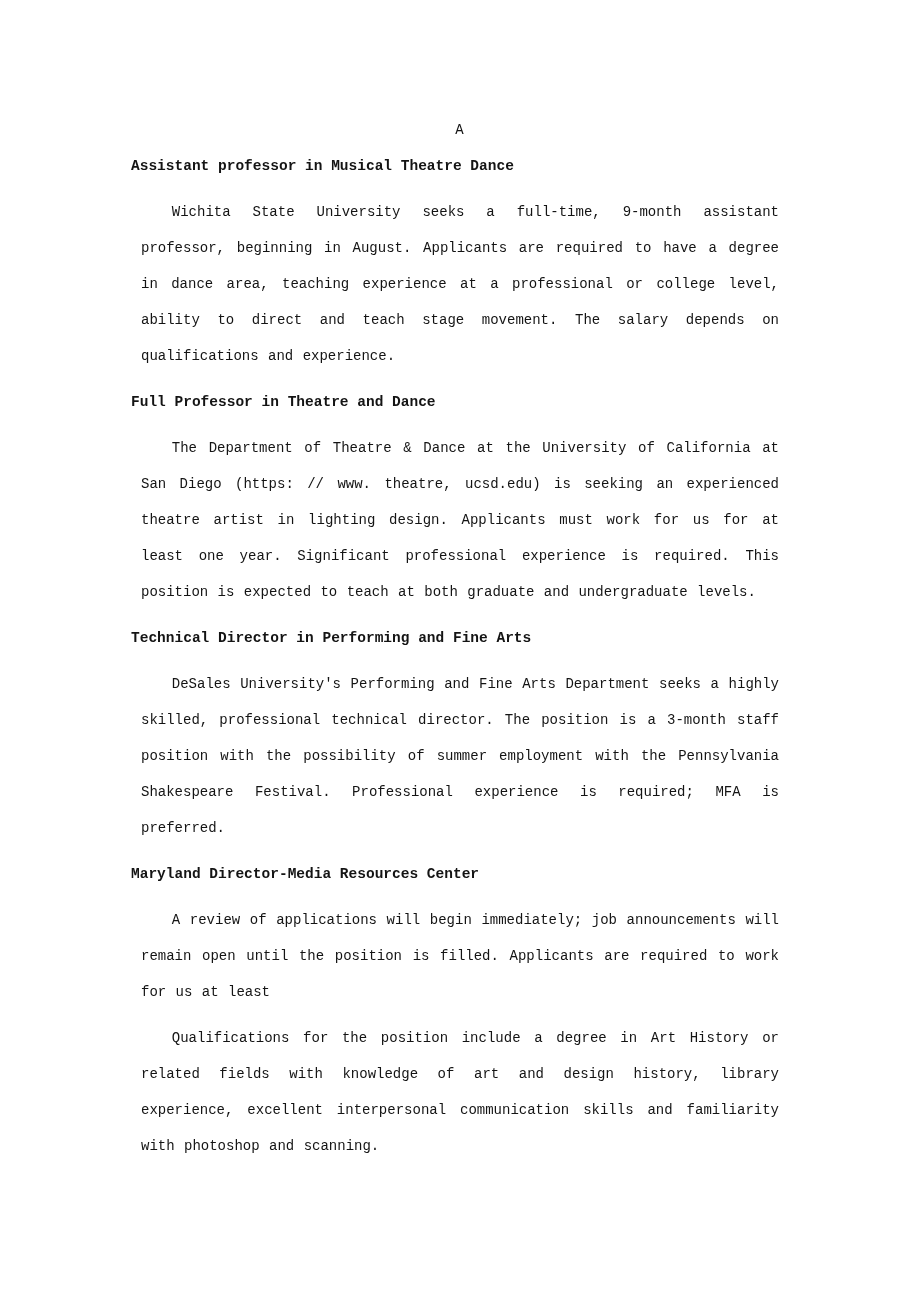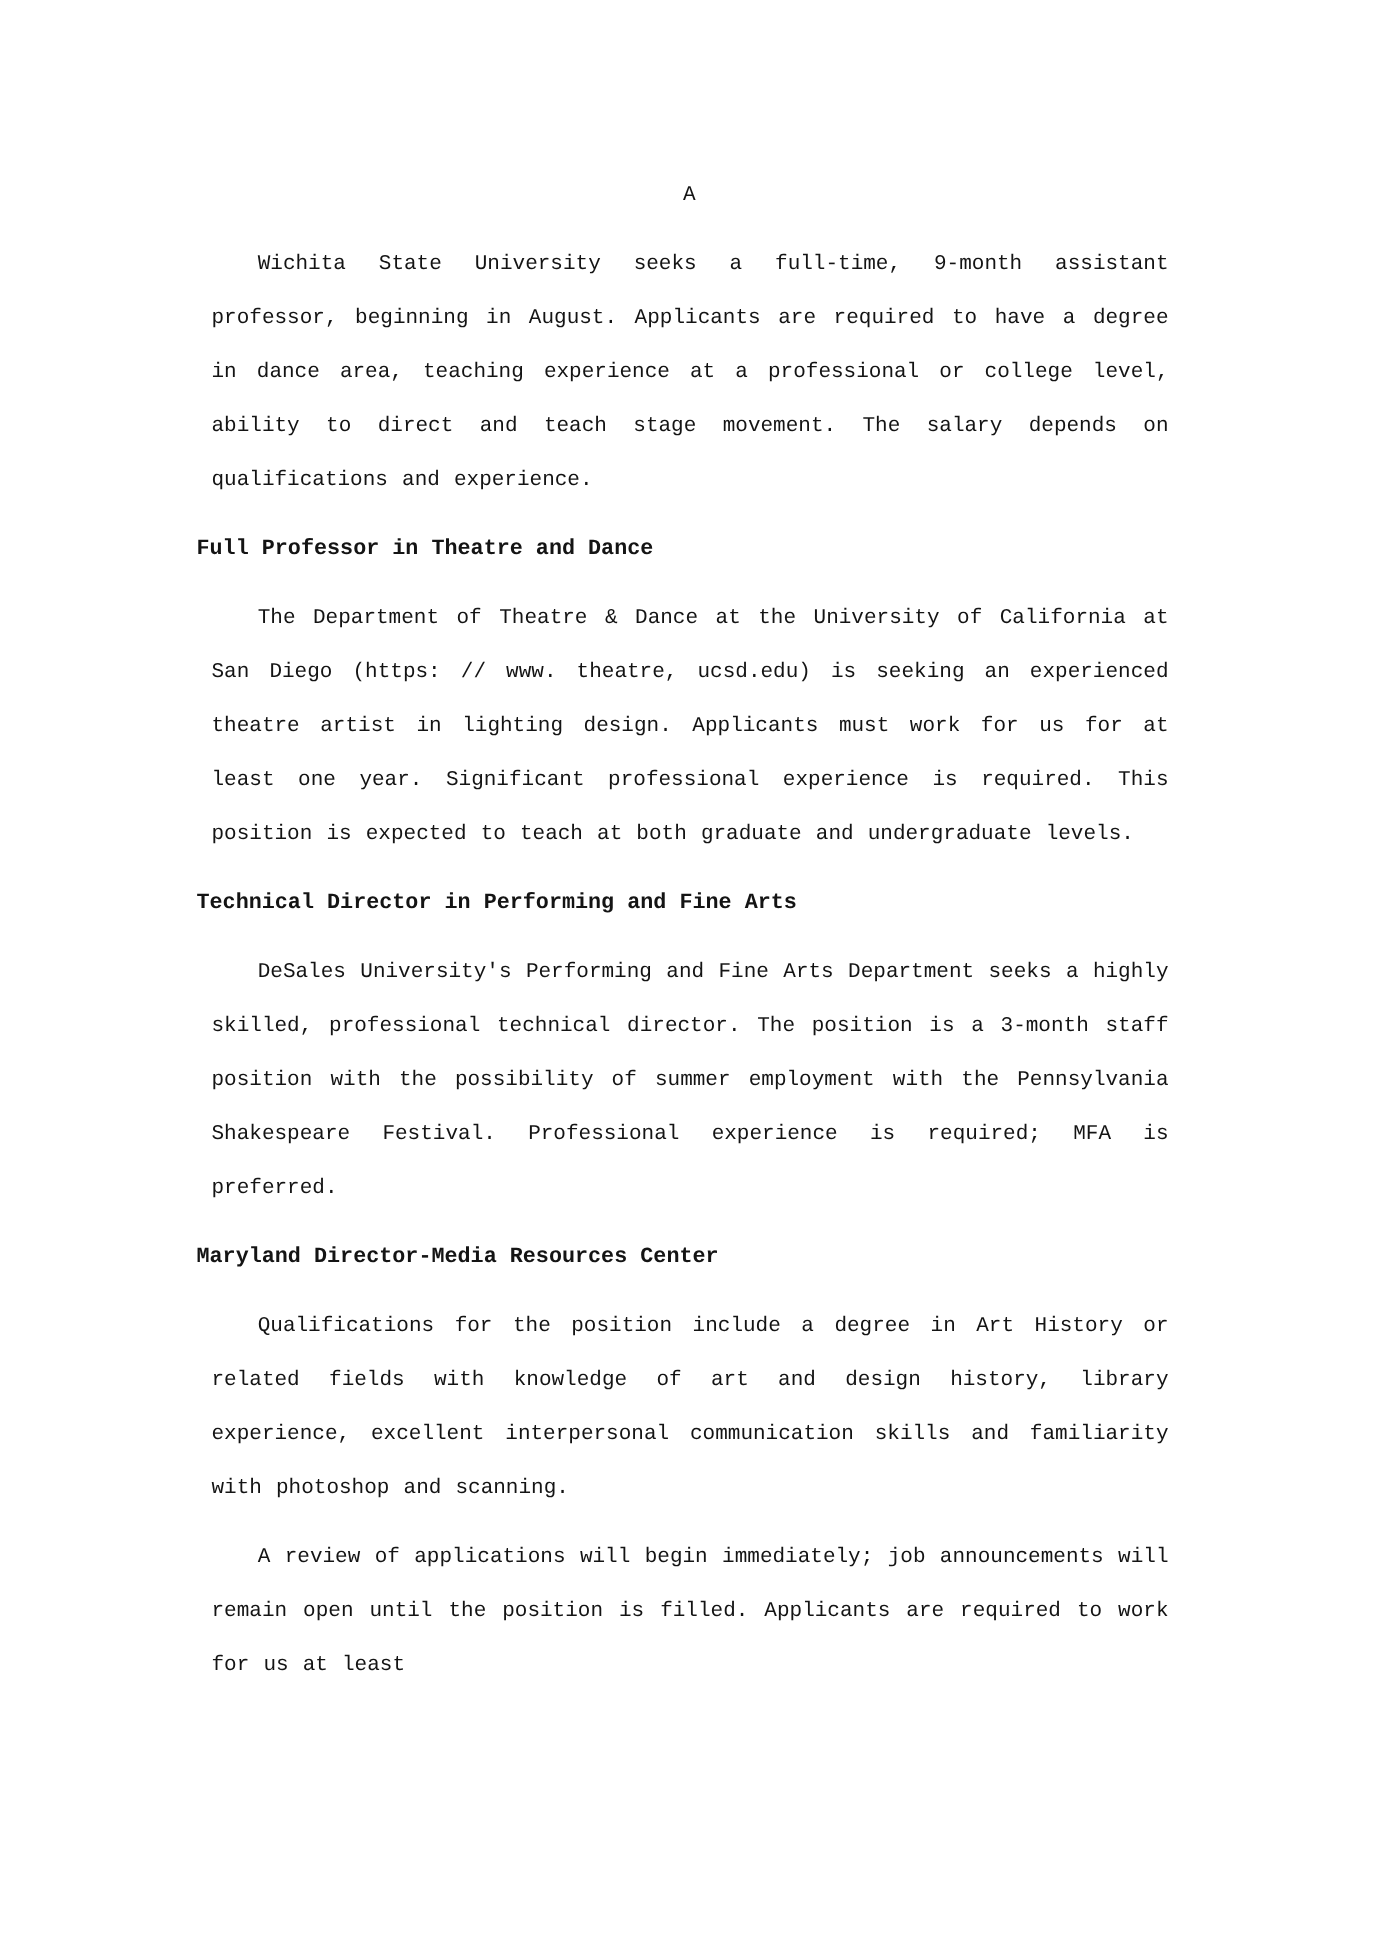--- a/index.html
+++ b/index.html
@@ -43,25 +43,26 @@
     word-spacing: 1px;
   }
 </style>
 </head>
 <body>
 
 <div class="doc">
 
   <div class="section-label">A</div>
 
+  <h2 class="job-heading">Assistant professor in Musical Theatre Dance</h2>
   <p class="job-paragraph">Wichita State University seeks a full-time, 9-month assistant professor, beginning in August. Applicants are required to have a degree in dance area, teaching experience at a professional or college level, ability to direct and teach stage movement. The salary depends on qualifications and experience.</p>
 
   <h2 class="job-heading">Full Professor in Theatre and Dance</h2>
   <p class="job-paragraph">The Department of Theatre &amp; Dance at the University of California at San Diego (https: // www. theatre, ucsd.edu) is seeking an experienced theatre artist in lighting design. Applicants must work for us for at least one year. Significant professional experience is required. This position is expected to teach at both graduate and undergraduate levels.</p>
 
   <h2 class="job-heading">Technical Director in Performing and Fine Arts</h2>
   <p class="job-paragraph">DeSales University's Performing and Fine Arts Department seeks a highly skilled, professional technical director. The position is a 3-month staff position with the possibility of summer employment with the Pennsylvania Shakespeare Festival. Professional experience is required; MFA is preferred.</p>
 
   <h2 class="job-heading">Maryland Director-Media Resources Center</h2>
+  <p class="job-paragraph">A review of applications will begin immediately; job announcements will remain open until the position is filled. Applicants are required to work for us at least</p>
   <p class="job-paragraph">Qualifications for the position include a degree in Art History or related fields with knowledge of art and design history, library experience, excellent interpersonal communication skills and familiarity with photoshop and scanning.</p>
-  <p class="job-paragraph">A review of applications will begin immediately; job announcements will remain open until the position is filled. Applicants are required to work for us at least</p>
 
 </div>
 
 </body></html>

